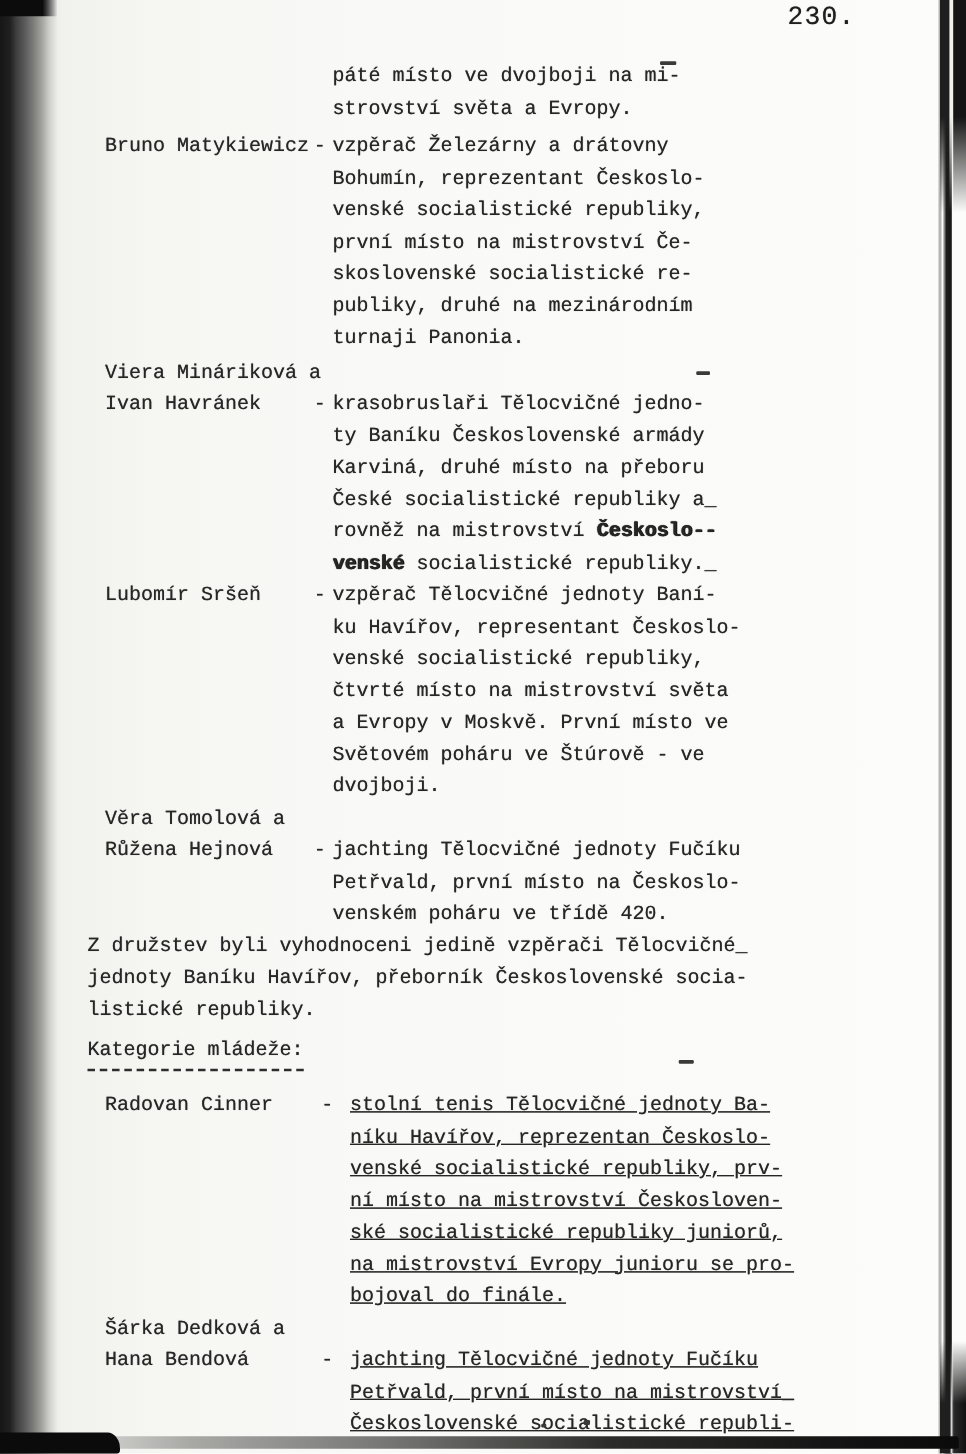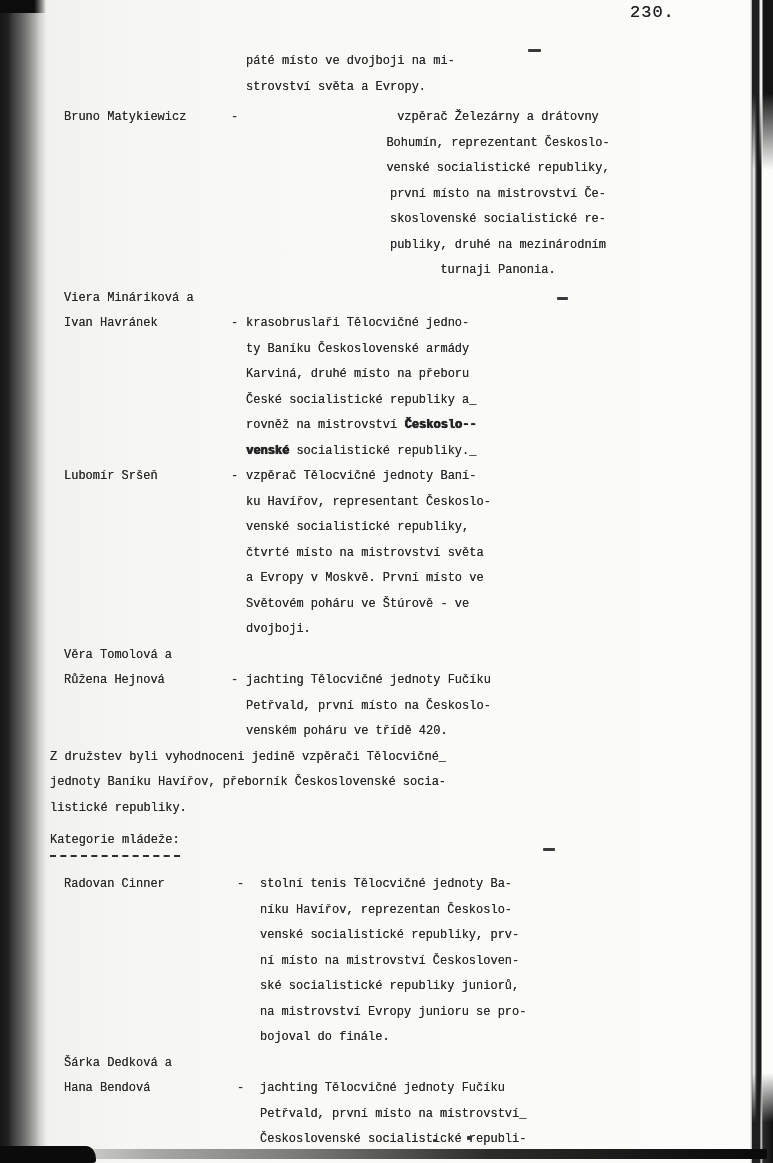--- a/index.html
+++ b/index.html
@@ -42,43 +42,43 @@
     background:linear-gradient(90deg,rgba(90,90,88,.18) 0,rgba(75,75,73,.45) 12%,rgba(55,55,53,.68) 35%,#2c2c2a 60%,#151515 85%,#0a0a0a 100%);
     filter:blur(.4px);
   }
   .bottom-left-blob{
     position:absolute;left:0;bottom:0;width:96px;height:17px;background:#0b0b0b;
     border-radius:0 10px 3px 0 / 0 13px 3px 0;
   }
   
   .page-number{
     position:absolute;left:630px;top:3px;
-    font-size:17px;color:#1f1f1f;letter-spacing:1px;
+    font-size:21px;color:#1f1f1f;letter-spacing:1px;
     text-shadow:0 0 .6px rgba(25,25,25,.75);
   }
   #text-area{
-    position:absolute;left:50px;top:49px;width:700px;
-    font-size:12px;line-height:25.5px;color:#262626;
+    position:absolute;left:70px;top:49px;width:700px;
+    font-size:16px;line-height:25.5px;color:#262626;
     text-shadow:0 0 .6px rgba(30,30,30,.7);
     white-space:pre;
   }
   .block{position:relative;}
   .line{height:25.5px;}
   .entry .name-above,.entry .name{padding-left:14px;}
   .entry-body{position:relative;}
   .entry-body .name{position:absolute;left:0;top:0;}
   .entry-body .dash{position:absolute;left:181px;top:0;}
   .entry-body .col2{margin-left:196px;}
   .indent2 .entry-body .dash{left:187px;}
-  .indent2 .entry-body .col2{margin-left:210px;}
+  .indent2 .entry-body .col2{margin-left:210px;text-decoration:underline;}
   .ovr{font-weight:700;text-shadow:.7px 0 0 #1a1a1a,0 0 .8px rgba(10,10,10,.9);font-family:Liberation Mono, monospace;}
   .heading .htext{
     display:inline-block;border-bottom:2px dashed #2d2d2d;padding-bottom:1px;text-align:right;
   }
-  [data-block-index="1"]{margin-top:5px;text-align:center;}
+  [data-block-index="1"]{margin-top:5px;}
   [data-block-index="2"]{margin-top:2px;}
   [data-block-index="6"]{margin-top:7px;height:26px;}
   [data-block-index="7"]{margin-top:18px;}
   .stray{position:absolute;background:#3a3a3a;border-radius:1px;}
 </style>
 </head>
 <body>
 
 <div id="page">
   <div class="left-shadow"></div>

